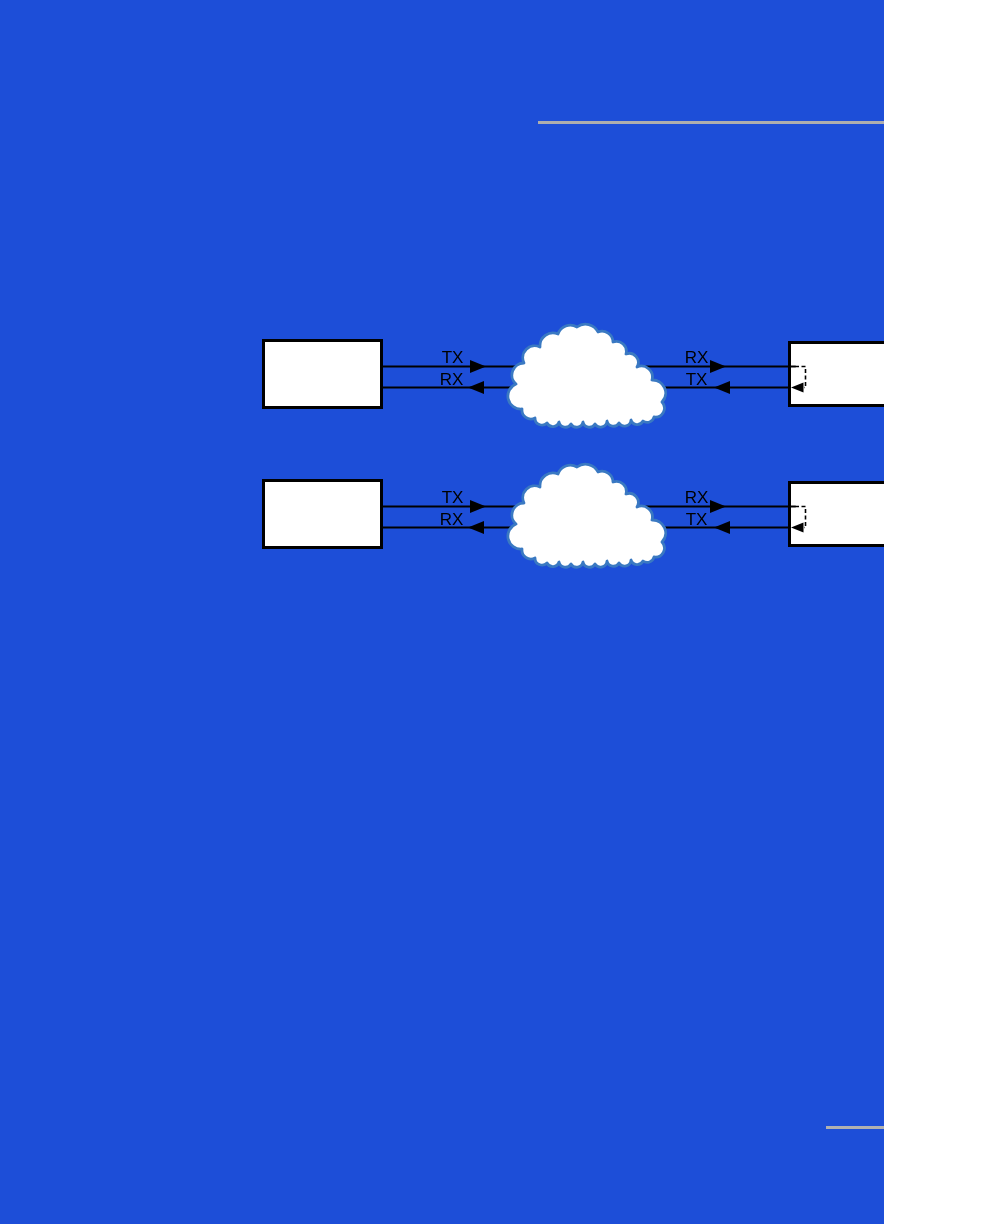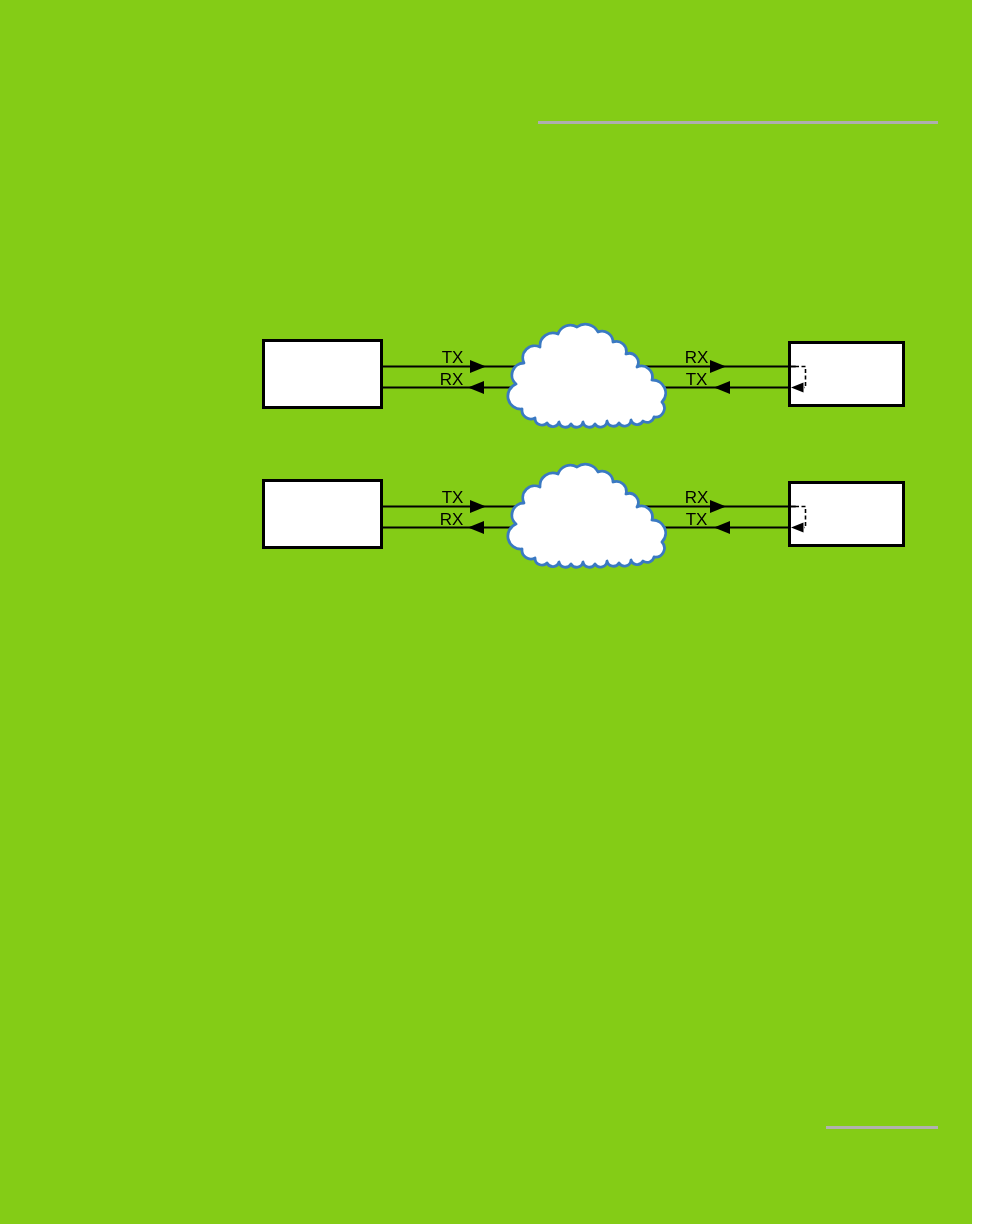--- a/index.html
+++ b/index.html
@@ -1,20 +1,20 @@
 <!DOCTYPE html>
 <html><head>
 <meta charset="utf-8">
 <style>
   html, body { margin: 0; padding: 0; background: #ffffff; }
   .page {
     position: relative;
-    width: 972px;
+    width: 884px;
     height: 1224px;
-    background: #84cc16;
+    background: #1d4ed8;
     overflow: hidden;
     font-family: "Liberation Sans", sans-serif;
   }
   .rule { position: absolute; background: #aeaeae; }
   .rule-top    { left: 538px; top: 121px; width: 400px; height: 3px; }
   .rule-bottom { left: 826px; top: 1126px; width: 112px; height: 2.5px; background: #b1b1b1; }
   svg.diagrams { position: absolute; left: 0; top: 0; }
   .devbox { fill: #ffffff; stroke: #000000; stroke-width: 3; }
   .sig    { stroke: #000000; stroke-width: 2; }
   .arrow  { fill: #000000; stroke: none; }

